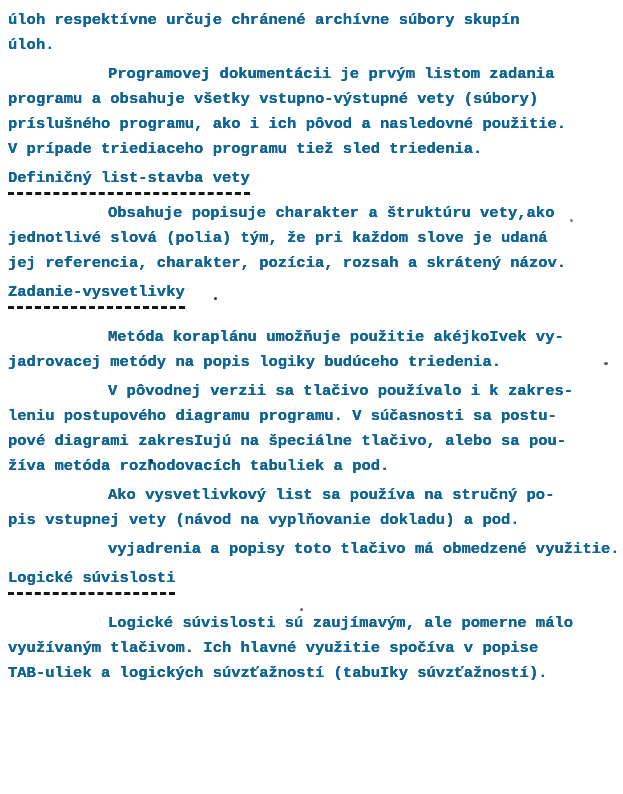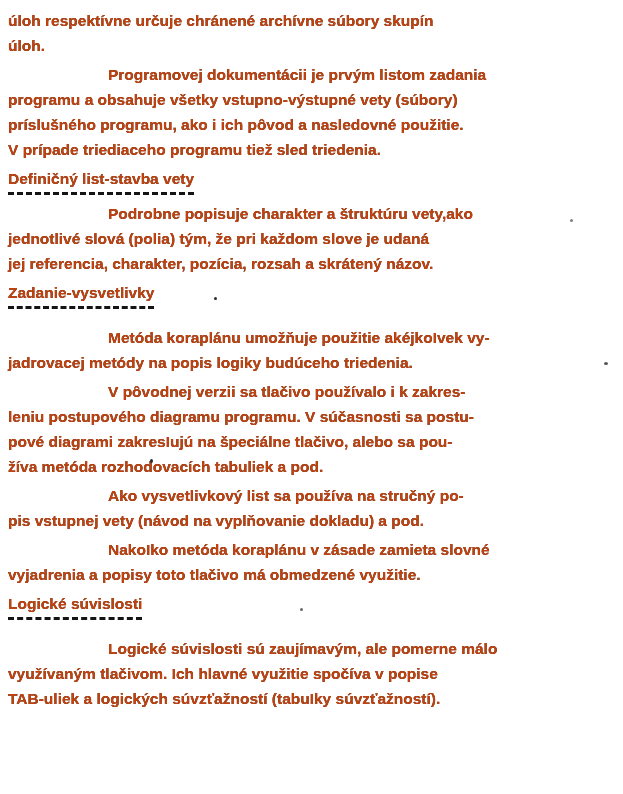--- a/index.html
+++ b/index.html
@@ -8,25 +8,25 @@
     background: #ffffff;
   }
   .page {
     position: relative;
     width: 623px;
     height: 794px;
     background: #ffffff;
     overflow: hidden;
     box-sizing: border-box;
     padding: 8px 6px 0 8px;
-    font-family: Liberation Sans, sans-serif;
+    font-family: Liberation Mono, monospace;
     font-weight: 700;
     font-size: 15.5px;
     line-height: 25px;
-    color: #c2410c;
+    color: #0369a1;
     text-shadow: 0 0 0.6px rgba(0,0,0,0.85);
     letter-spacing: 0px;
   }
   .paragraph { margin: 0 0 4px 0; }
   .indent > .line:first-child { padding-left: 100px; }
   .line { white-space: pre; }
   .heading { margin: 3px 0 6px 0; }
   .heading.space-after { margin-bottom: 16px; }
   .heading-text {
     display: inline-block;
@@ -55,41 +55,40 @@
         <div class="line">úloh.</div>
       </div>
       <div class="paragraph indent">
         <div class="line">Programovej dokumentácii je prvým listom zadania</div>
         <div class="line">programu a obsahuje všetky vstupno-výstupné vety (súbory)</div>
         <div class="line">príslušného programu, ako i ich pôvod a nasledovné použitie.</div>
         <div class="line">V prípade triediaceho programu tiež sled triedenia.</div>
       </div>
       <div class="heading"><span class="heading-text">Definičný list-stavba vety</span></div>
       <div class="paragraph indent">
-        <div class="line">Podrobne popisuje charakter a štruktúru vety,ako</div>
+        <div class="line">Obsahuje popisuje charakter a štruktúru vety,ako</div>
         <div class="line">jednotlivé slová (polia) tým, že pri každom slove je udaná</div>
         <div class="line">jej referencia, charakter, pozícia, rozsah a skrátený názov.</div>
       </div>
       <div class="heading space-after"><span class="heading-text">Zadanie-vysvetlivky</span></div>
       <div class="paragraph indent">
         <div class="line">Metóda koraplánu umožňuje použitie akéjkoIvek vy-</div>
         <div class="line">jadrovacej metódy na popis logiky budúceho triedenia.</div>
       </div>
       <div class="paragraph indent">
         <div class="line">V pôvodnej verzii sa tlačivo používalo i k zakres-</div>
         <div class="line">leniu postupového diagramu programu. V súčasnosti sa postu-</div>
         <div class="line">pové diagrami zakresIujú na špeciálne tlačivo, alebo sa pou-</div>
         <div class="line">žíva metóda rozhodovacích tabuliek a pod.</div>
       </div>
       <div class="paragraph indent">
         <div class="line">Ako vysvetlivkový list sa používa na stručný po-</div>
         <div class="line">pis vstupnej vety (návod na vyplňovanie dokladu) a pod.</div>
       </div>
       <div class="paragraph indent">
-        <div class="line">NakoIko metóda koraplánu v zásade zamieta slovné</div>
         <div class="line">vyjadrenia a popisy toto tlačivo má obmedzené využitie.</div>
       </div>
       <div class="heading space-after"><span class="heading-text">Logické súvislosti</span></div>
       <div class="paragraph indent">
         <div class="line">Logické súvislosti sú zaujímavým, ale pomerne málo</div>
         <div class="line">využívaným tlačivom. Ich hlavné využitie spočíva v popise</div>
         <div class="line">TAB-uliek a logických súvzťažností (tabuIky súvzťažností).</div>
       </div>
     </div>
   <div class="speckle sp1"></div>

